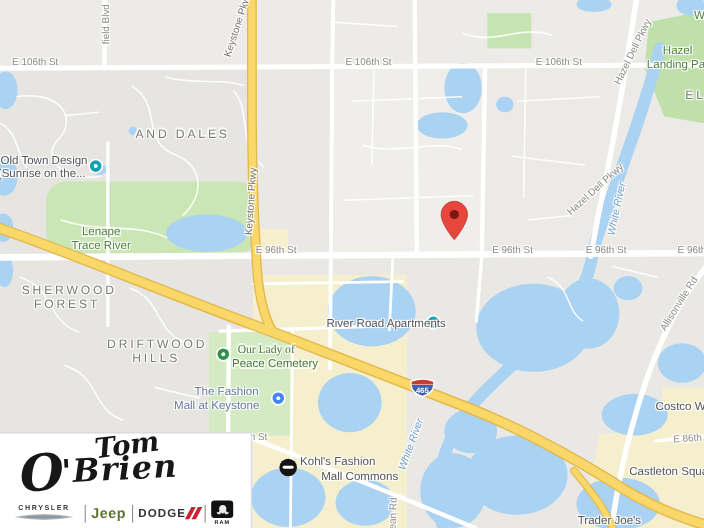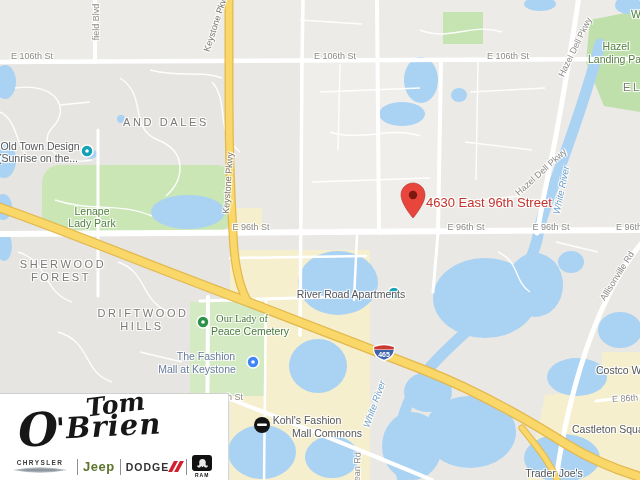--- a/index.html
+++ b/index.html
@@ -207,39 +207,38 @@
   <div class="lbl water-lbl" style="left:374px;top:404px;transform:translate(-50%,-50%) rotate(-70deg);">White River</div>
 
   <div class="lbl hood" style="left:166px;top:122px;">AND DALES</div>
   <div class="lbl hood" style="left:63px;top:264px;">SHERWOOD</div>
   <div class="lbl hood" style="left:61px;top:277px;">FOREST</div>
   <div class="lbl hood" style="left:143px;top:313px;">DRIFTWOOD</div>
   <div class="lbl hood" style="left:142px;top:326px;">HILLS</div>
   <div class="lbl hood aleft" style="left:623px;top:87px;">EL</div>
 
   <div class="lbl park" style="left:92px;top:211px;">Lenape</div>
-  <div class="lbl park" style="left:92px;top:223px;">Lady Park</div>
+  <div class="lbl park" style="left:92px;top:223px;">Trace River</div>
   <div class="lbl park" style="left:616px;top:46px;">Hazel</div>
   <div class="lbl park aleft" style="left:588px;top:59px;">Landing Park</div>
   <div class="lbl park aleft" style="left:631px;top:14px;">W</div>
 
   <div class="lbl poi" style="left:40px;top:146px;">Old Town Design</div>
   <div class="lbl poi" style="left:38px;top:158px;">(Sunrise on the...</div>
   <div class="lbl poi" style="left:351px;top:294px;">River Road Apartments</div>
   <div class="lbl poi poi-green" style="left:242px;top:318px;font-family:Liberation Serif, serif;">Our Lady of</div>
   <div class="lbl poi poi-green" style="left:250px;top:331px;">Peace Cemetery</div>
   <div class="lbl poi poi-blue" style="left:206px;top:356px;">The Fashion</div>
   <div class="lbl poi poi-blue" style="left:197px;top:369px;">Mall at Keystone</div>
   <div class="lbl poi" style="left:307px;top:420px;">Kohl's Fashion</div>
   <div class="lbl poi" style="left:303px;top:433px;padding-left:48px;">Mall Commons</div>
   <div class="lbl poi aleft" style="left:572px;top:429px;">Castleton Square</div>
   <div class="lbl poi" style="left:554px;top:473px;">Trader Joe's</div>
   <div class="lbl poi aleft" style="left:596px;top:370px;">Costco Wholesale</div>
 
-  <div class="lbl marker-lbl aleft" style="left:426px;top:202px;">4630 East 96th Street</div>
 
   <div id="logo-panel">
     <span id="script-tom" class="script">Tom</span>
     <span id="script-obrien" class="script"><span class="bigO">O</span><span>'Brien</span></span>
     <div id="brand-row">
       <div id="chrysler-wrap">
         <span id="chrysler-text">CHRYSLER</span>
         <svg width="58" height="9" viewBox="0 0 58 9">
           <path d="M2 4 Q29 -1.5 56 4 Q29 9.5 2 4 Z" fill="#b4bac1"></path>
           <path d="M6 4 Q29 1 52 4 Q29 7 6 4 Z" fill="#8f969e"></path>

